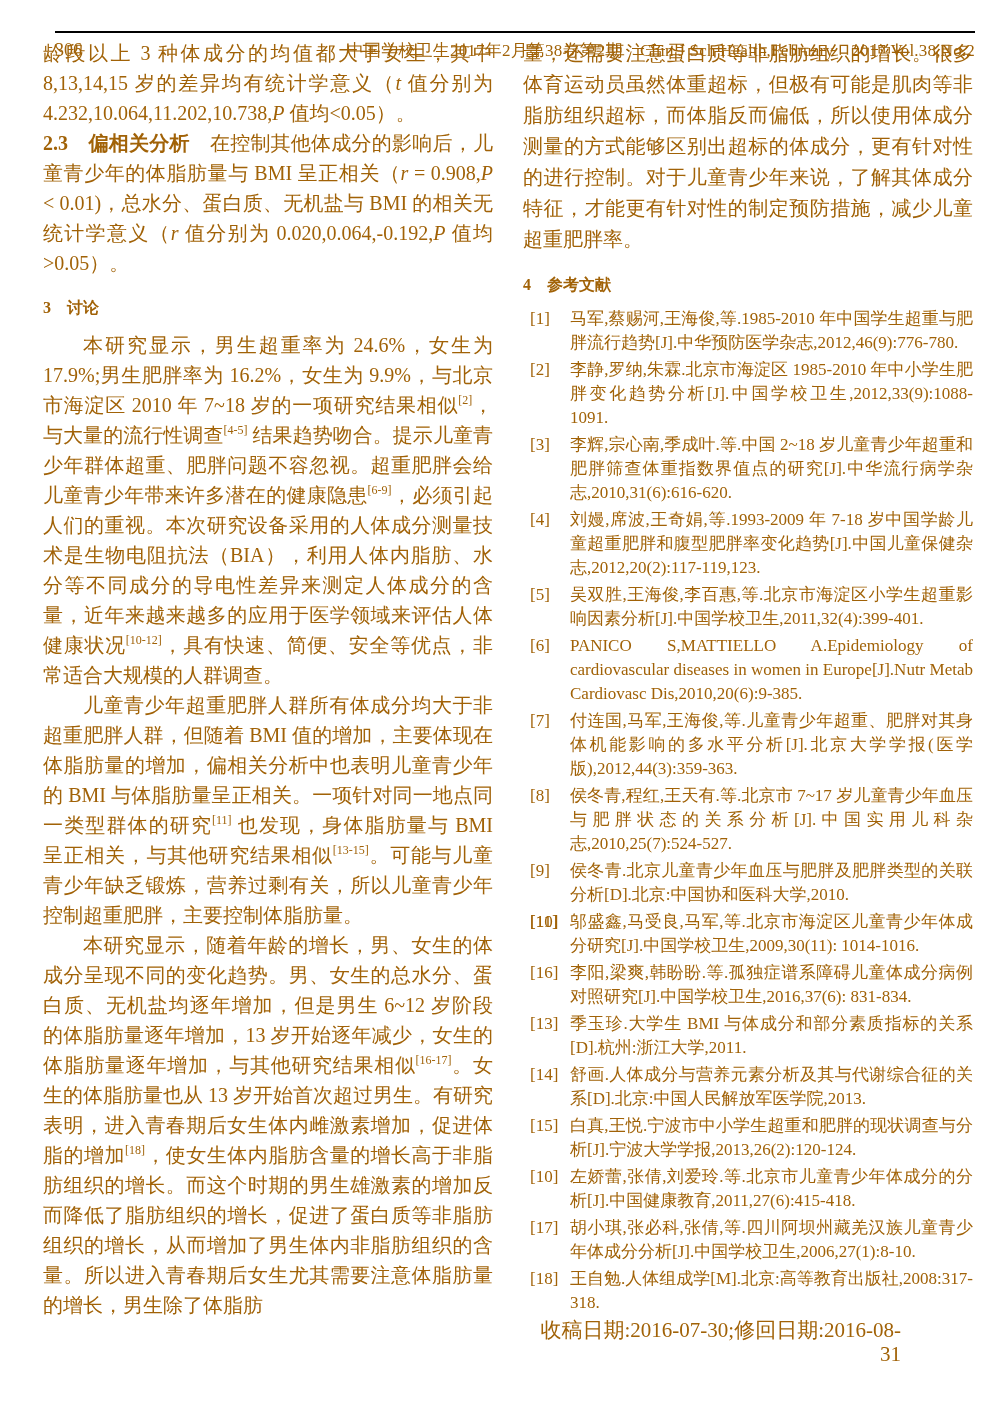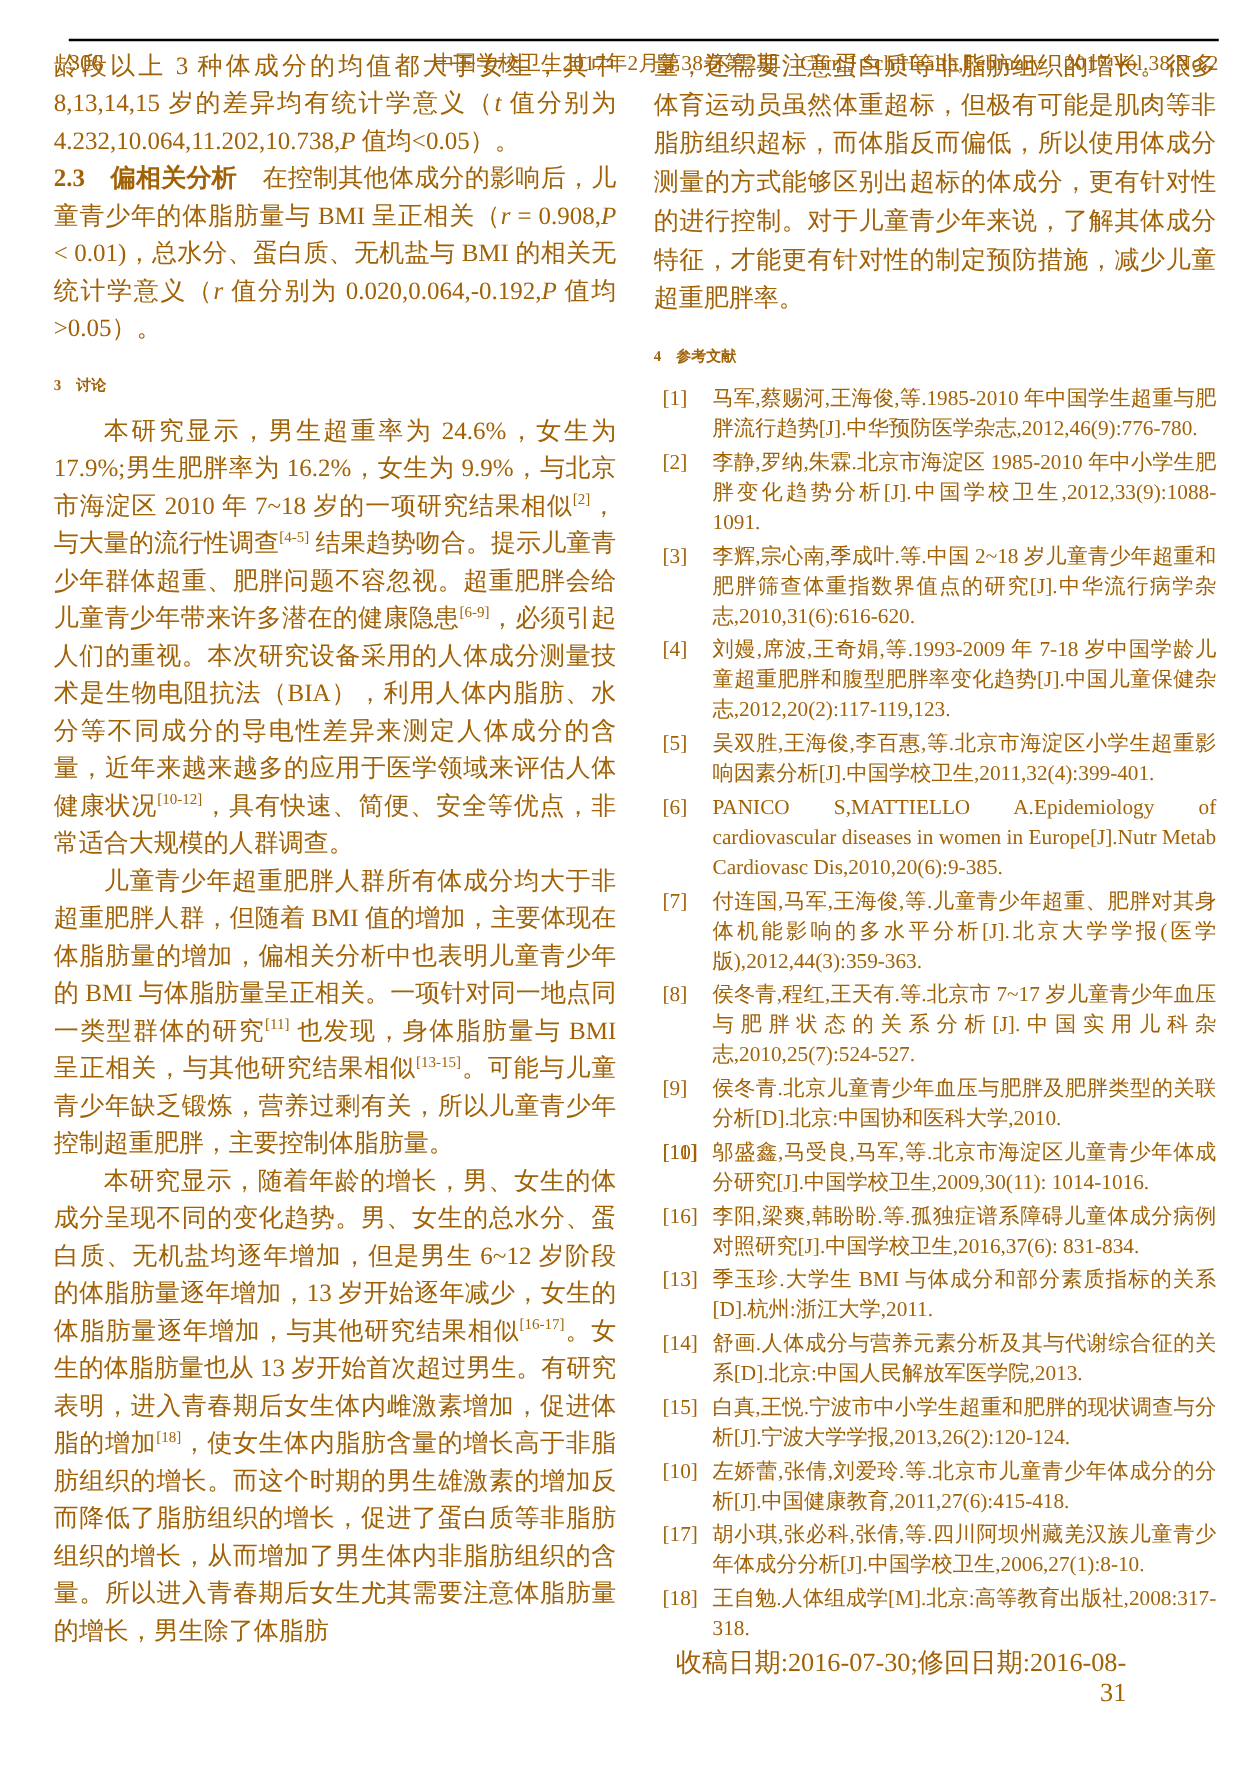--- a/index.html
+++ b/index.html
@@ -26,21 +26,21 @@
   .col{
     position:absolute;top:38px;width:450px;
     text-align:justify;
   }
   .col-left{left:43px;}
   .col-right{left:523px;font-family:Liberation Serif, serif;}
   .para{margin:0;font-size:20px;line-height:30px;}
   .col-right .para{line-height:31px;}
   .para.indent{text-indent:2em;}
   .sec-heading{
-    font-size:12px;font-weight:bold;line-height:30px;
+    font-size:16px;font-weight:bold;line-height:30px;
     margin:15px 0 7px 0;text-align:left;
   }
   .bold{font-weight:bold;}
   .italic{font-style:italic;}
   .cite{font-size:12px;line-height:0;vertical-align:super;}
   .refs{
     list-style:none;margin:6px 0 0 0;padding:0;
     font-size:17px;line-height:24px;
   }
   .refs li{

